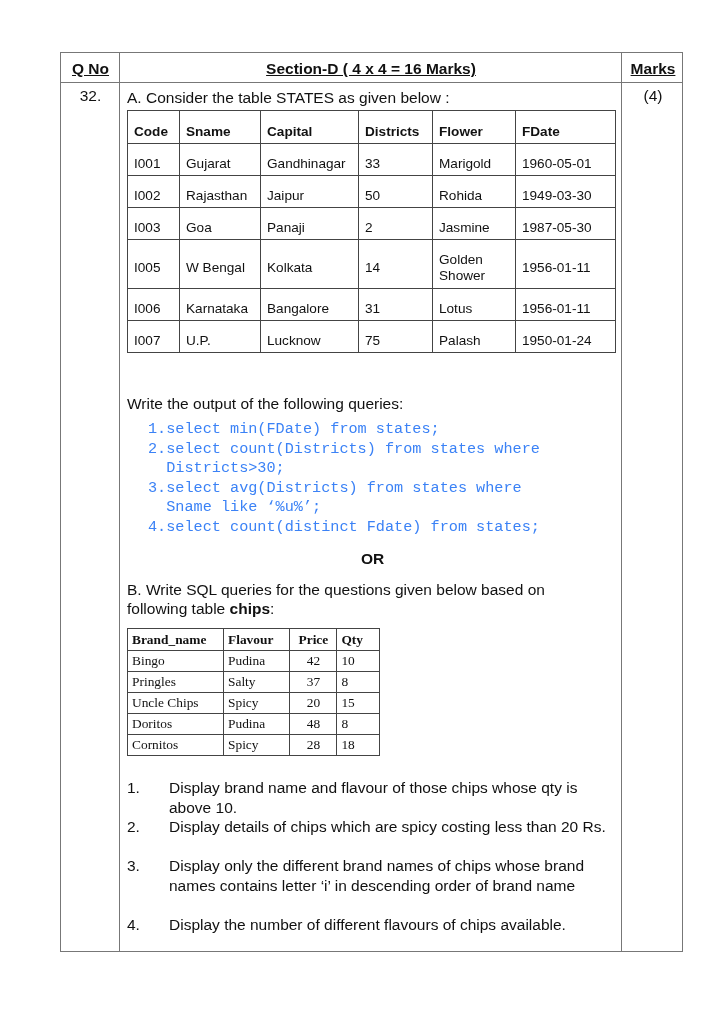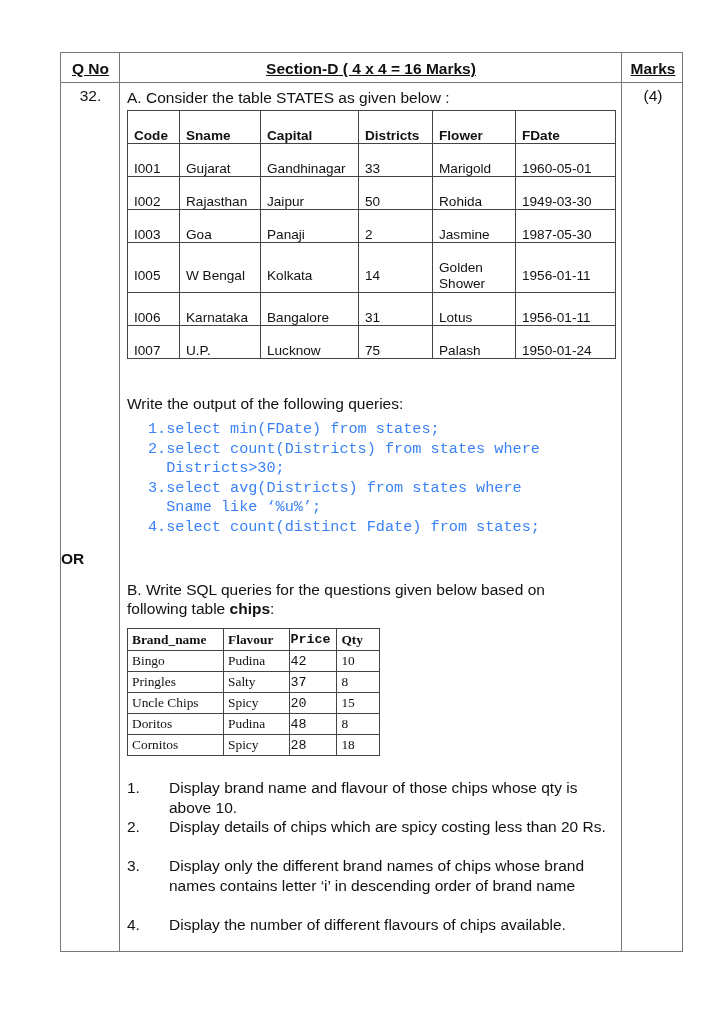--- a/index.html
+++ b/index.html
@@ -9,31 +9,31 @@
            border:1px solid #777; box-sizing:border-box; }
   .vline { position:absolute; top:0; bottom:0; width:0; border-left:1px solid #777; }
   .hline { position:absolute; left:0; right:0; height:0; border-top:1px solid #777; }
   .hdr { position:absolute; top:0; height:30px; line-height:31px; font-weight:bold;
          font-size:15.5px; text-align:center;text-decoration:underline; }
   .qno { position:absolute; left:0; width:59px; top:34px; text-align:center; font-size:15.5px; }
   .marks { position:absolute; left:561px; width:62px; top:34px; text-align:center; font-size:15.5px; }
   .line { position:absolute; font-size:15.5px; white-space:nowrap; }
   table.states { position:absolute; left:66px; top:57px; border-collapse:collapse;
                  font-size:13.6px; }
-  table.states td { border:1px solid #444; padding:17px 0 0 6px; vertical-align:middle; box-sizing:border-box; }
+  table.states td { border:1px solid #444; padding:8px 0 0 6px; vertical-align:middle; box-sizing:border-box; }
   table.states tr.head td { font-weight:bold; height:33px; }
   table.states tr td { height:32px; }
   table.states tr.tall td { height:49px; line-height:16px; }
   .code { position:absolute; left:87px; font-family:"Liberation Mono", monospace;
           font-size:15.2px; color:#3b82f6; white-space:pre; line-height:19.5px; }
   table.chips { position:absolute; left:66px; top:575px; border-collapse:collapse;
                 font-family:"Liberation Serif", serif; font-size:13.4px; }
   table.chips td { border:1px solid #444; padding:0 16px 0 4px; height:21px; box-sizing:border-box; }
   table.chips tr.head td { font-weight:bold; height:22px; }
-  table.chips td.num { padding:0;font-family:Liberation Mono, monospace; }
+  table.chips td.num { text-align:center; padding:0; }
   .q { position:absolute; left:66px; width:494px; font-size:15.5px; line-height:19.5px; }
   .q .n { position:absolute; left:0; }
   .q .t { position:absolute; left:42px; width:450px; }
 </style>
 </head>
 <body>
 
 <div class="outer">
   <div class="vline" style="left:58px"></div>
   <div class="vline" style="left:560px"></div>
@@ -111,21 +111,21 @@
 
   <div class="line" style="left:66px;top:342px">Write the output of the following queries:</div>
 
   <div class="code" style="top:367px">1.select min(FDate) from states;</div>
   <div class="code" style="top:386.5px">2.select count(Districts) from states where
   Districts&gt;30;</div>
   <div class="code" style="top:425.5px">3.select avg(Districts) from states where
   Sname like ‘%u%’;</div>
   <div class="code" style="top:464.5px">4.select count(distinct Fdate) from states;</div>
 
-  <div class="line" style="left:0;width:623px;top:497px;font-weight:bold">OR</div>
+  <div class="line" style="left:0;width:623px;text-align:center;top:497px;font-weight:bold">OR</div>
 
   <div class="line" style="left:66px;top:528px">B.  Write SQL queries for the questions given below based on</div>
   <div class="line" style="left:66px;top:547px"><span>following table </span><b>chips</b><span>:</span></div>
 
   <table class="chips">
     <tbody>
         <tr class="head">
       <td style="width:96px">Brand_name</td>
       <td style="width:64px">Flavour</td>
       <td style="width:47px" class="num">Price</td>

